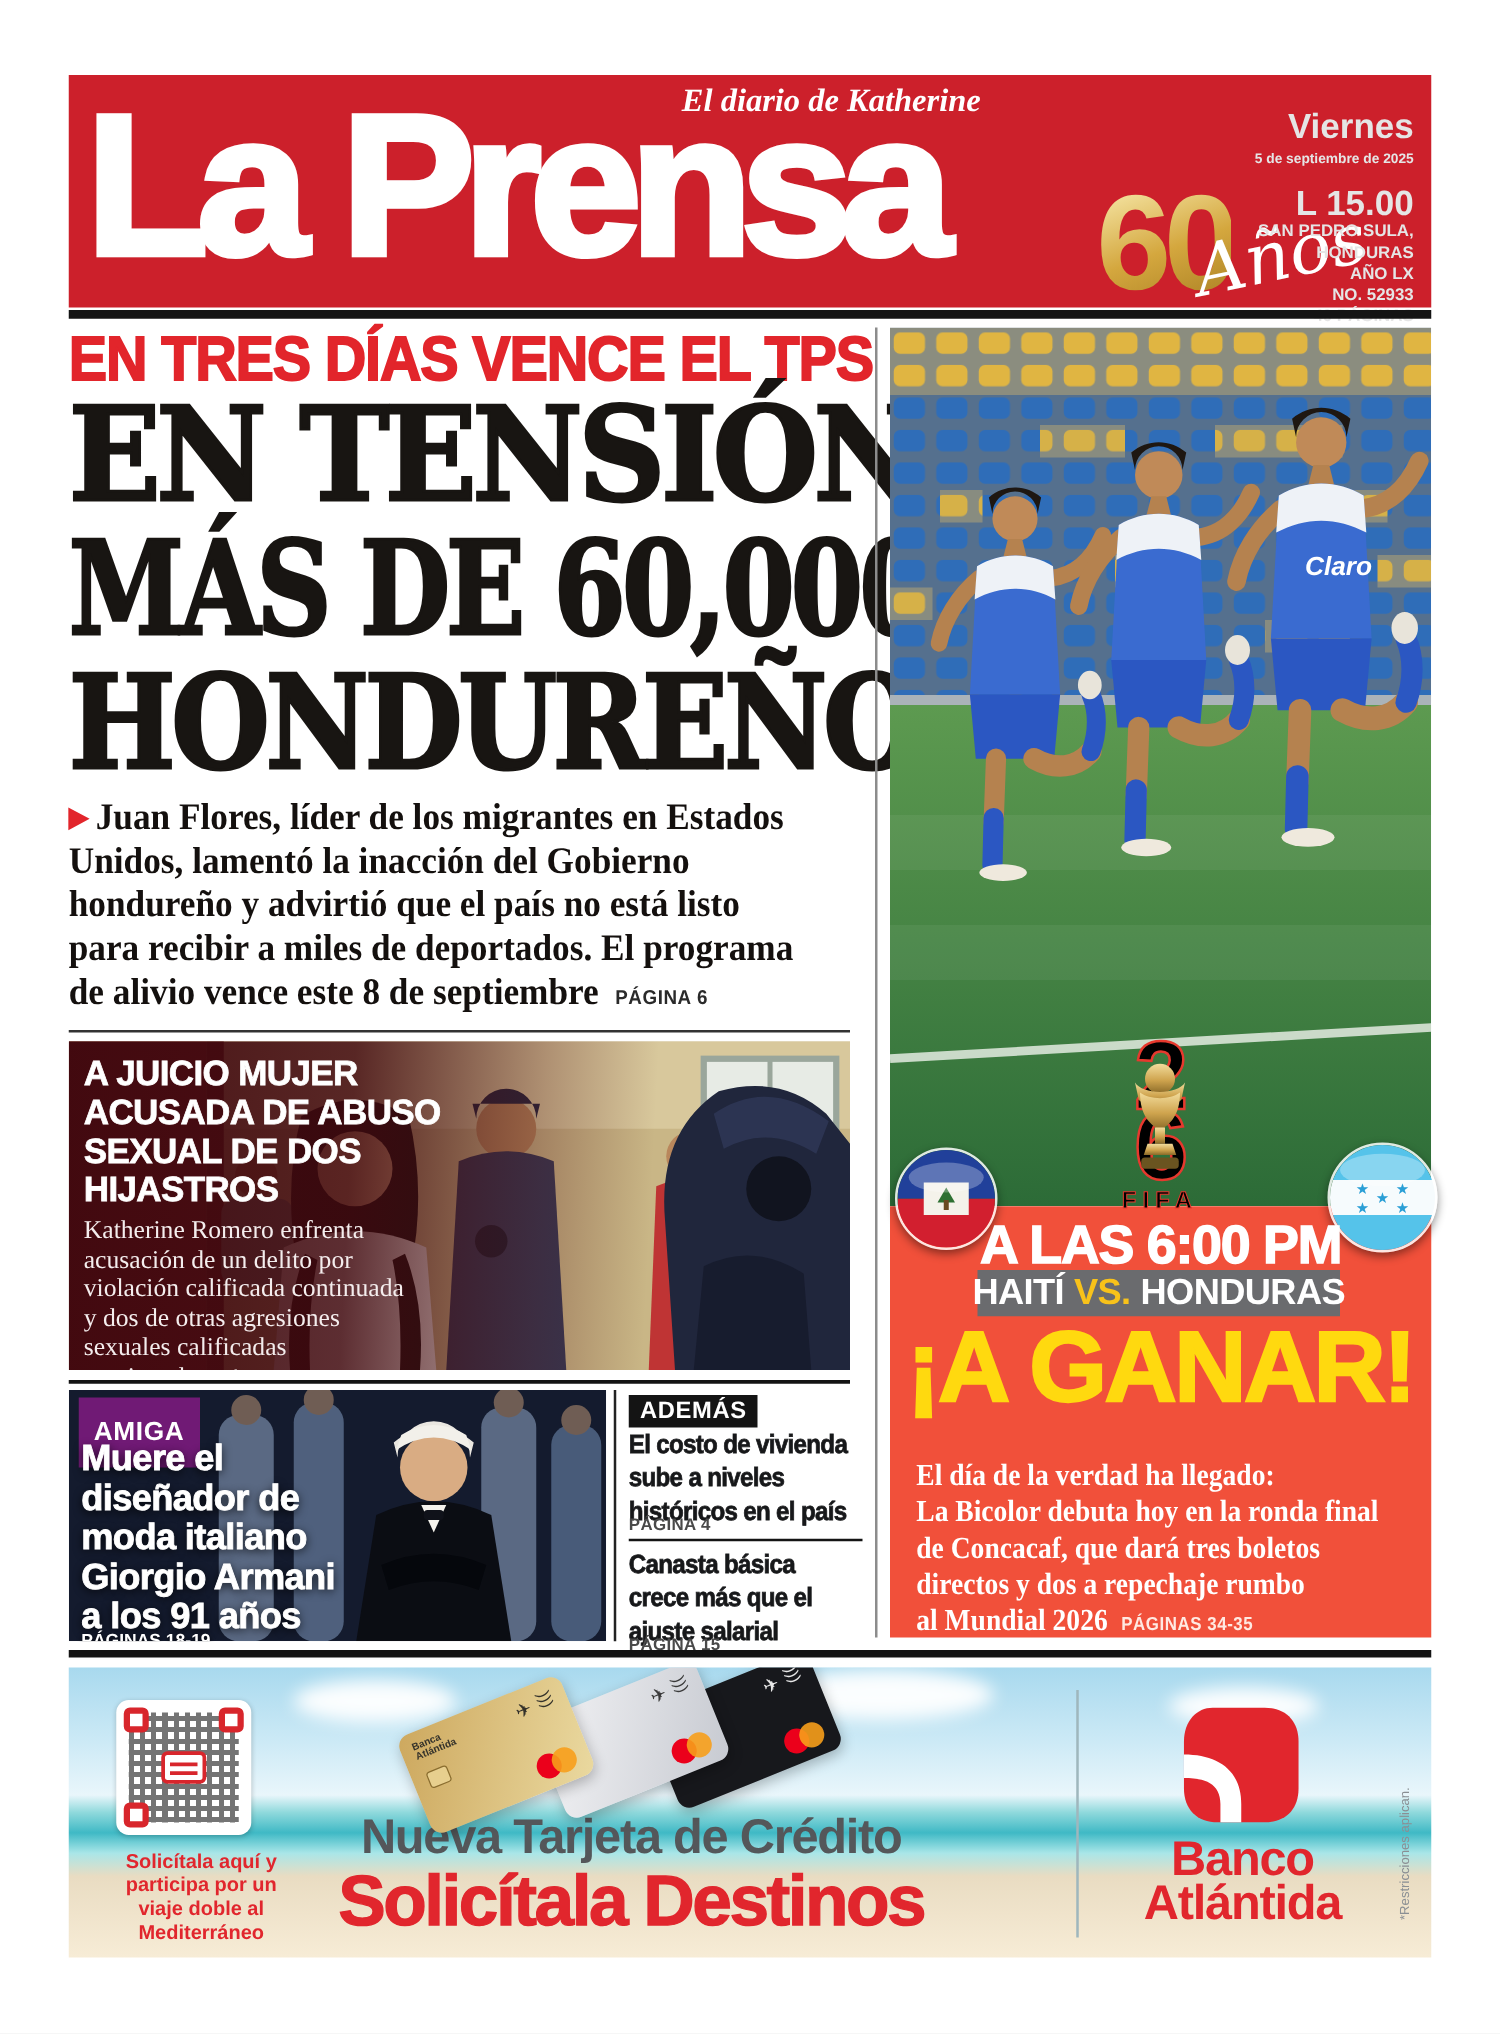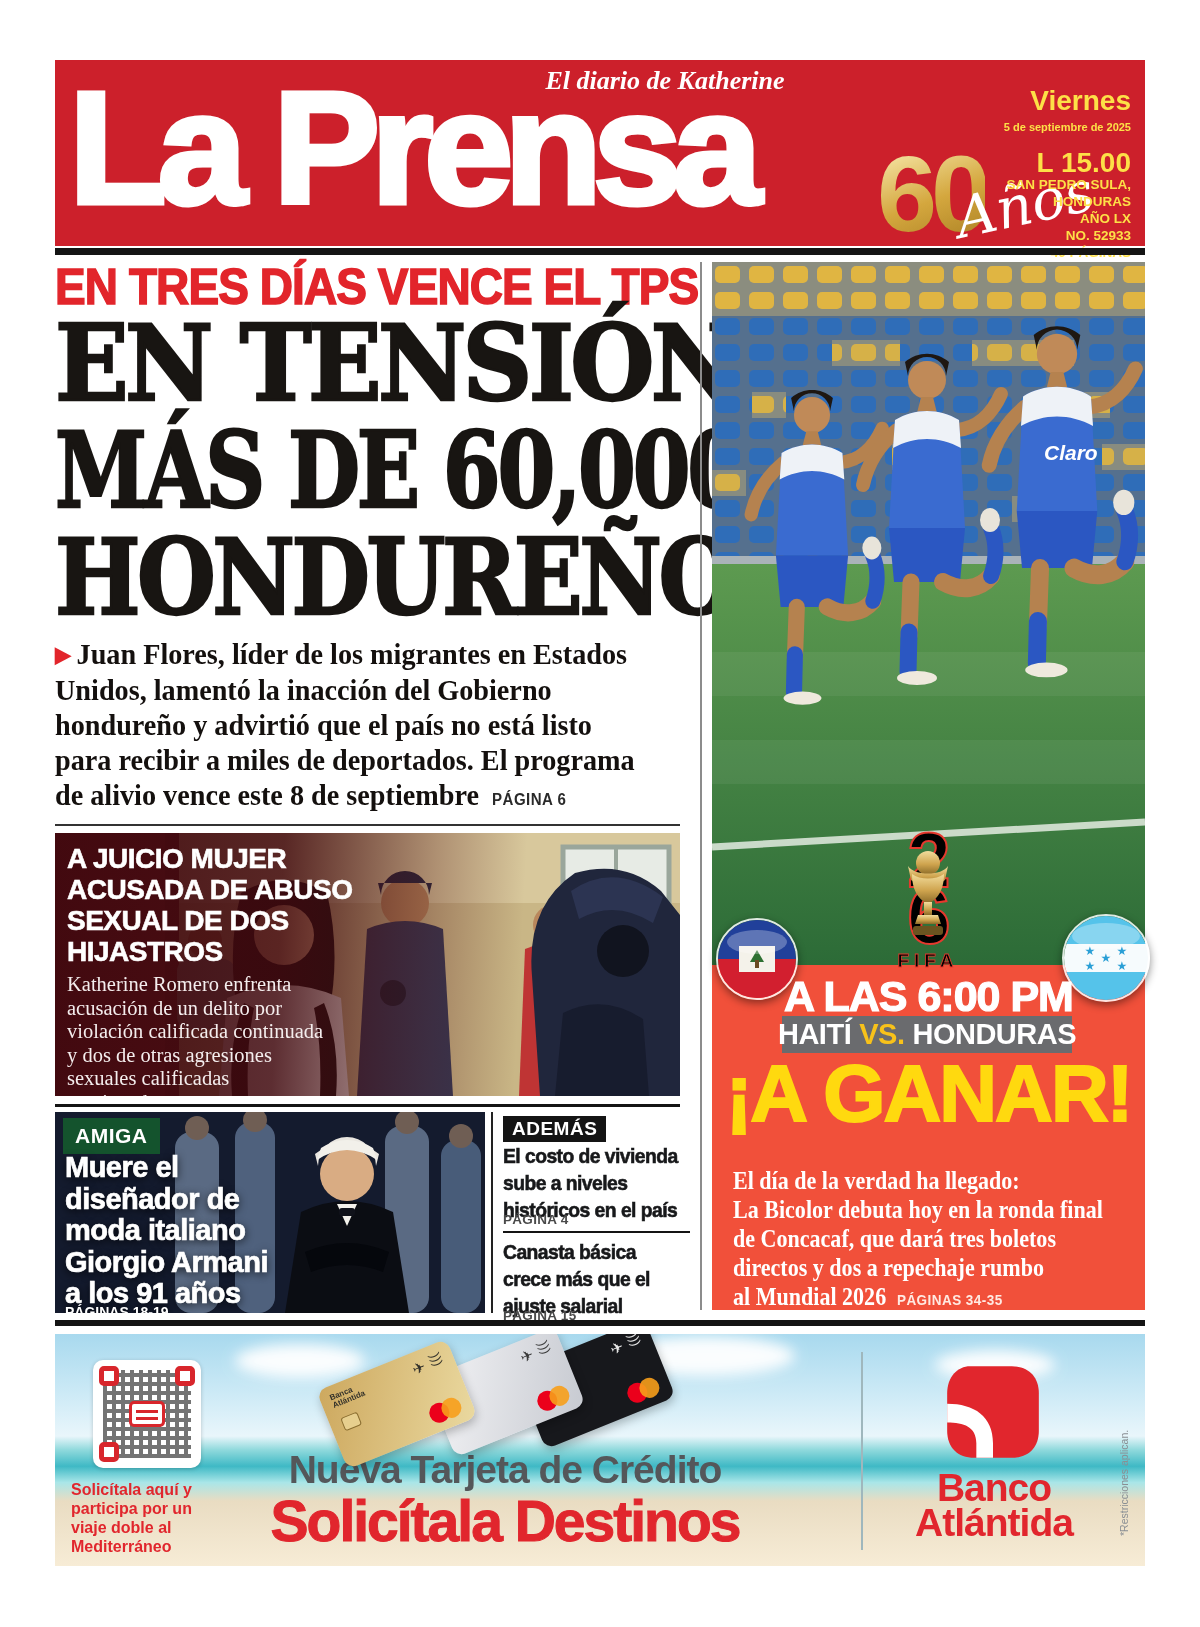--- a/index.html
+++ b/index.html
@@ -11,21 +11,21 @@
   .masthead{left:55px;top:60px;width:1090px;height:186px;background:#cc202b;}
   .tagline{left:400px;top:6px;width:420px;text-align:center;color:#fff;
            font-family:"Liberation Serif",serif;font-style:italic;font-weight:700;font-size:26px;}
   .mast-title{left:14px;top:-12px;color:#fff;font-weight:700;font-size:160px;line-height:200px;
               letter-spacing:-9px;-webkit-text-stroke:5px #fff;white-space:nowrap;}
   .sixty{left:822px;top:84px;font-size:108px;font-weight:900;line-height:100px;letter-spacing:-6px;
          background:linear-gradient(160deg,#f4e3a1 10%,#d4a73e 55%,#a97f23 100%);
          -webkit-background-clip:text;background-clip:text;color:transparent;}
   .anos{left:900px;top:112px;color:#fff;font-family:"DejaVu Serif",serif;font-style:italic;
         font-size:56px;transform:rotate(-12deg);}
-  .issue{right:14px;top:26px;text-align:right;color:#fde047;}
+  .issue{right:14px;top:26px;text-align:right;color:#e5e5e5;}
   .issue .day{font-size:28px;font-weight:700;line-height:30px;}
   .issue .date{font-size:11px;font-weight:700;line-height:22px;}
   .issue .price{font-size:28px;font-weight:700;line-height:26px;margin-top:12px;}
   .issue .small{font-size:13.5px;font-weight:700;line-height:17px;}
 
   .rule{background:#141414;}
 
   
   .kicker{left:55px;top:258px;color:#e2252b;font-weight:700;font-size:50px;letter-spacing:-1px;
           -webkit-text-stroke:1.5px #e2252b;transform:scaleX(.92);transform-origin:0 0;white-space:nowrap;}
@@ -44,22 +44,22 @@
   .court-overlay{left:0;top:0;width:100%;height:100%;
      background:linear-gradient(93deg,rgba(64,8,14,.96) 0%,rgba(64,8,14,.84) 36%,rgba(80,16,18,.3) 60%,rgba(0,0,0,0) 74%);}
   .court-cap-h{left:12px;top:10px;color:#fff;font-weight:800;font-size:28px;line-height:31px;
                letter-spacing:-.5px;-webkit-text-stroke:.6px #fff;}
   .court-cap-b{left:12px;top:140px;color:#f4eded;font-family:"Liberation Serif",serif;
                font-size:20.5px;line-height:23.5px;}
   .pref-w{font-family:"Liberation Sans",sans-serif;font-weight:700;font-size:14px;margin-left:8px;}
 
   
   .amiga{left:55px;top:1112px;width:430px;height:201px;overflow:hidden;}
-  .badge-amiga{left:8px;top:6px;background:#14532d;color:#fff;font-weight:800;font-size:21px;
-               padding:6px 12px;letter-spacing:.5px;}
+  .badge-amiga{left:8px;top:6px;background:#701a75;color:#fff;font-weight:800;font-size:21px;
+               padding:16px 12px;letter-spacing:.5px;}
   .amiga-h{left:10px;top:40px;color:#fff;font-weight:800;font-size:29px;line-height:31.5px;
            letter-spacing:-.5px;-webkit-text-stroke:.7px #fff;text-shadow:0 2px 8px rgba(0,0,0,.85);}
   .amiga-p{left:10px;top:192px;color:#fff;font-weight:700;font-size:14px;text-shadow:0 1px 4px rgba(0,0,0,.9);}
 
   .ademas{left:503px;top:1112px;width:187px;height:201px;}
   .badge-ademas{left:0;top:4px;background:#141414;color:#fff;font-weight:800;font-size:19px;
                 padding:2px 9px;letter-spacing:.5px;}
   .adm-h{color:#17181a;font-weight:800;font-size:21px;line-height:27px;letter-spacing:-.6px;
          -webkit-text-stroke:.6px #17181a;}
   .adm-h .nwl{white-space:nowrap;transform:scaleX(.92);transform-origin:0 50%;display:block;}
@@ -91,21 +91,21 @@
       background:linear-gradient(180deg,#a8d9ee 0%,#cdeaf6 26%,#e9f6fb 44%,#8fd9dc 50%,#3fb9c5 57%,#a9e6e8 64%,#e9dcc2 72%,#f7ecd6 100%);}
   .cloud{position:absolute;background:#fff;border-radius:50%;filter:blur(7px);opacity:.95;}
   .qr{left:38px;top:26px;width:108px;height:108px;background:#fff;border-radius:10px;box-shadow:0 1px 4px rgba(0,0,0,.2);}
   .qr-pat{position:absolute;left:10px;top:10px;right:10px;bottom:10px;opacity:.85;
      background:repeating-linear-gradient(0deg,#5c5c5c 0 4px,transparent 4px 9px),
                 repeating-linear-gradient(90deg,#5c5c5c 0 4px,transparent 4px 9px);}
   .finder{position:absolute;width:20px;height:20px;background:#fff;border:5px solid #d8262c;border-radius:5px;box-sizing:border-box;}
   .qr-card{position:absolute;left:36px;top:41px;width:36px;height:26px;background:#fff;border:3px solid #d8262c;
            border-radius:5px;box-sizing:border-box;}
   .qr-card i{position:absolute;left:4px;right:4px;height:3px;background:#d8262c;display:block;}
-  .qr-cap{left:16px;top:146px;width:180px;color:#e1262d;font-weight:700;
+  .qr-cap{left:16px;top:146px;width:180px;text-align:center;color:#e1262d;font-weight:700;
           font-size:16px;line-height:19px;}
   .ccard{position:absolute;width:140px;height:84px;border-radius:10px;transform:rotate(-22deg);
          box-shadow:0 4px 10px rgba(0,0,0,.25);}
   .ccard .plane{position:absolute;right:30px;top:8px;font-size:15px;}
   .ccard .wifi{position:absolute;right:10px;top:8px;font-size:13px;transform:rotate(90deg);}
   .mc{position:absolute;right:10px;bottom:8px;width:34px;height:20px;}
   .mc i{position:absolute;top:0;width:20px;height:20px;border-radius:50%;display:block;}
   .mc .r{left:0;background:#eb001b;}
   .mc .o{left:13px;background:#f79e1b;opacity:.9;}
   .chip{position:absolute;left:12px;top:34px;width:16px;height:12px;border:1.5px solid #8a6d2f;

